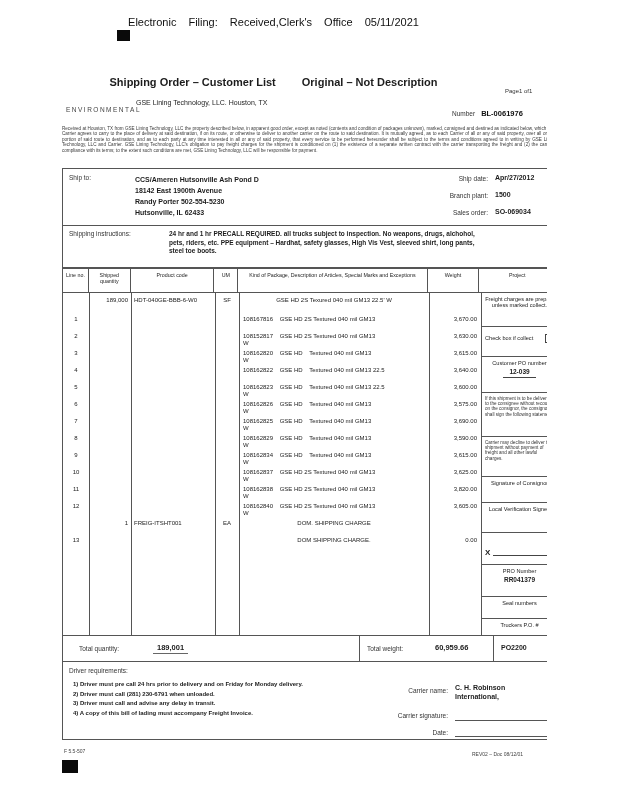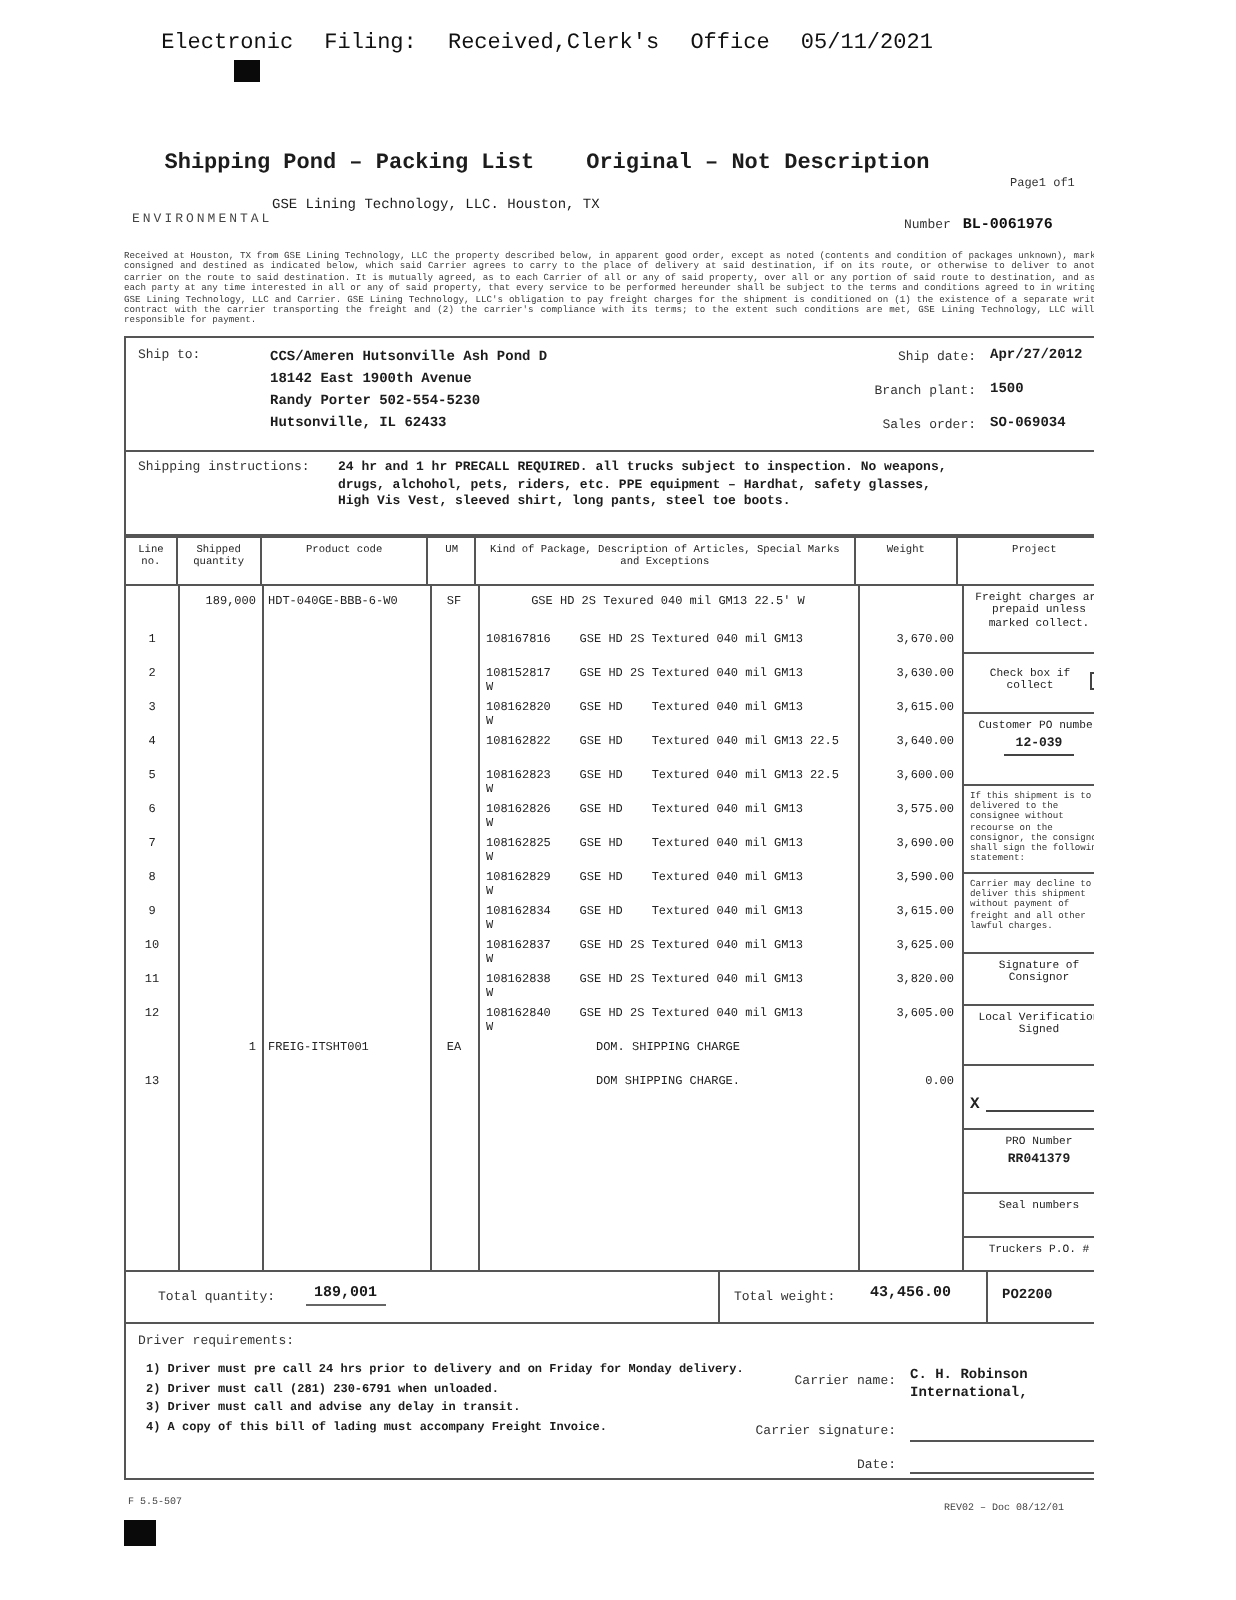--- a/index.html
+++ b/index.html
@@ -1,19 +1,19 @@
 <!DOCTYPE html>
 <html><head>
 <meta charset="utf-8">
 <style>
   * { margin:0; padding:0; box-sizing:border-box; }
   html,body { background:#ffffff; }
   .page {
     position:relative; width:547px; height:800px; background:#fff;
-    font-family:Liberation Mono, monospace; color:#1c1c1c; overflow:hidden;
+    font-family:Liberation Sans, sans-serif; color:#1c1c1c; overflow:hidden;
   }
   .mark { position:absolute; background:#0a0a0a; }
 
   .filing-header {
     position:absolute; top:16px; left:0; right:0; text-align:center;
     font-size:11px; word-spacing:9px; color:#111;
   }
 
   .title { position:absolute; top:76px; left:0; right:0; text-align:center; font-weight:bold; font-size:11px; }
   .title .gap { display:inline-block; width:26px; }
@@ -104,21 +104,21 @@
 </style>
 </head>
 <body>
 
 <div class="page">
 
   <div class="filing-header">Electronic Filing: Received,Clerk's Office 05/11/2021</div>
   <div class="mark" style="left:117px; top:30px; width:13px; height:11px;"></div>
 
   <div class="title">
-    <span>Shipping Pond – Packing List</span><span class="gap"></span><span>Original – Not Description</span>
+    <span>Shipping Order – Customer List</span><span class="gap"></span><span>Original – Not Description</span>
   </div>
   <div class="page-info">Page1 of1</div>
   <div class="company">GSE Lining Technology, LLC. Houston, TX</div>
   <div class="brand">ENVIRONMENTAL</div>
   <div class="number-line">
     <span>Number</span><b>BL-0061976</b>
   </div>
   <div class="legal">Received at Houston, TX from GSE Lining Technology, LLC the property described below, in apparent good order, except as noted (contents and condition of packages unknown), marked, consigned and destined as indicated below, which said Carrier agrees to carry to the place of delivery at said destination, if on its route, or otherwise to deliver to another carrier on the route to said destination. It is mutually agreed, as to each Carrier of all or any of said property, over all or any portion of said route to destination, and as to each party at any time interested in all or any of said property, that every service to be performed hereunder shall be subject to the terms and conditions agreed to in writing by GSE Lining Technology, LLC and Carrier. GSE Lining Technology, LLC's obligation to pay freight charges for the shipment is conditioned on (1) the existence of a separate written contract with the carrier transporting the freight and (2) the carrier's compliance with its terms; to the extent such conditions are met, GSE Lining Technology, LLC will be responsible for payment.</div>
 
   <div class="box shipto-box">
@@ -349,21 +349,21 @@
         </div>
       </div>
     </div>
   </div>
 
   <div class="box totals-strip">
     <span class="t-qty-label">Total quantity:</span>
     <span class="t-qty-value">189,001</span>
     <span class="ts-vline1"></span>
     <span class="t-w-label">Total weight:</span>
-    <span class="t-w-value">43,456.00</span>
+    <span class="t-w-value">60,959.66</span>
     <span class="ts-vline2"></span>
     <span class="t-po">PO2200</span>
   </div>
 
   <div class="box driver-box">
     <span class="lbl driver-label">Driver requirements:</span>
     <div class="driver-items">
       <div>1) Driver must pre call 24 hrs prior to delivery and on Friday for Monday delivery.</div>
       <div>2) Driver must call (281) 230-6791 when unloaded.</div>
       <div>3) Driver must call and advise any delay in transit.</div>

